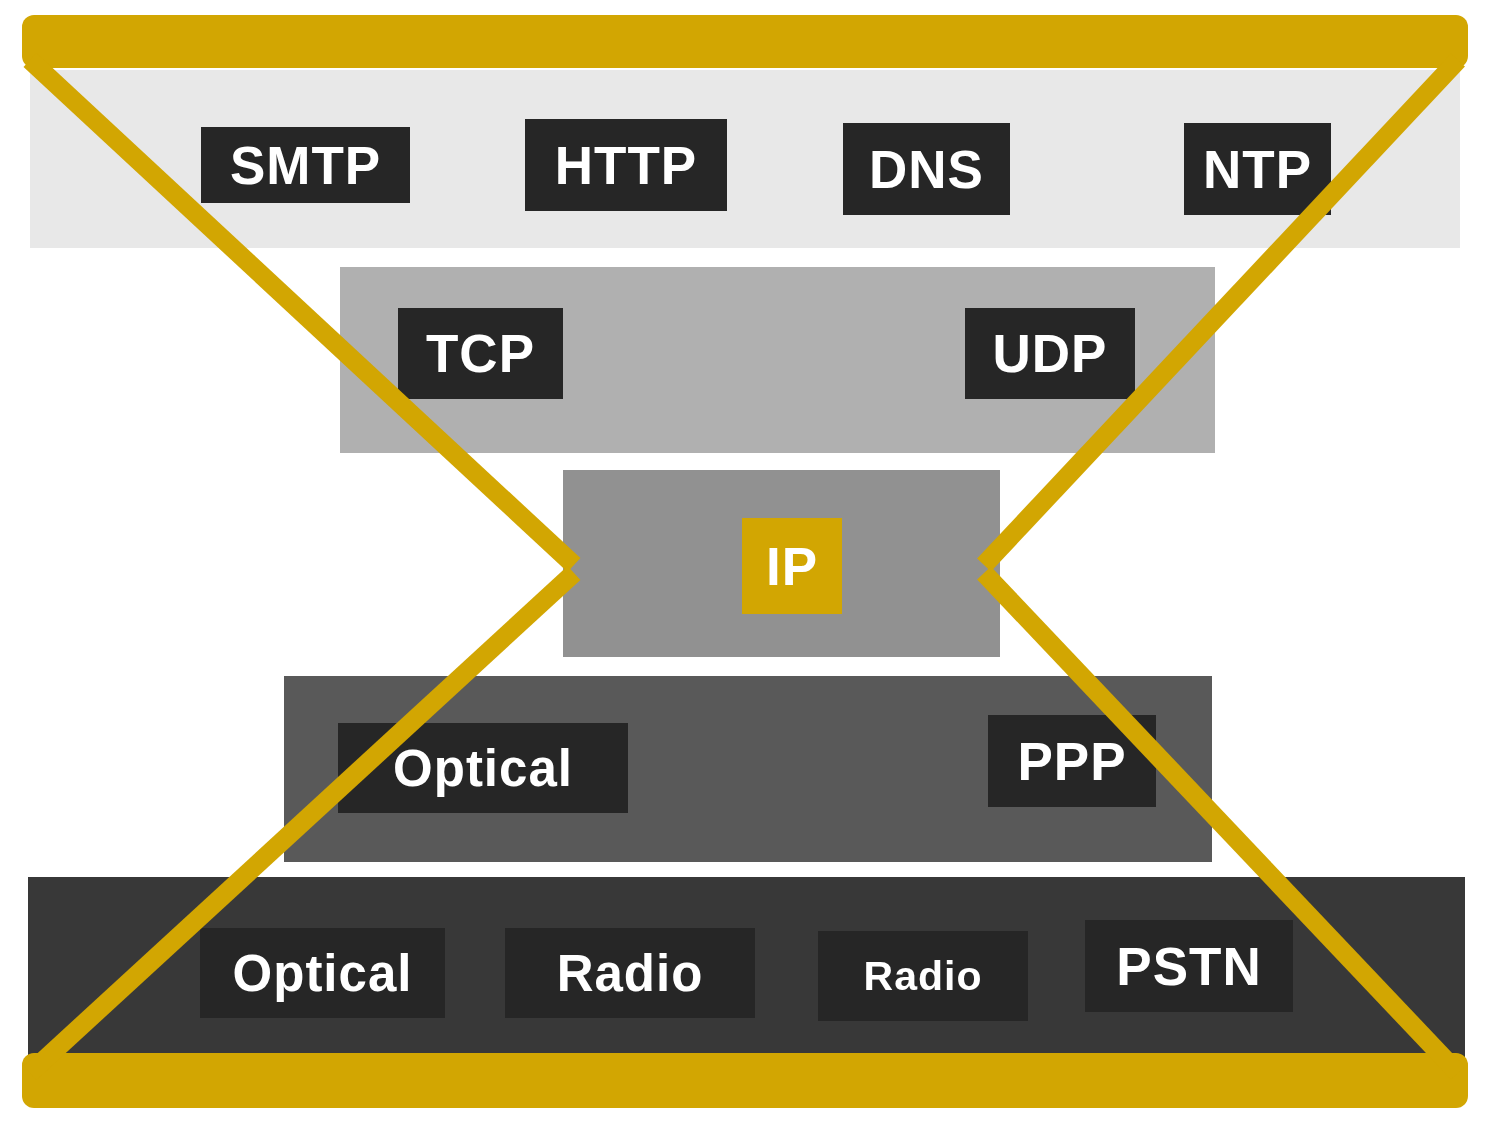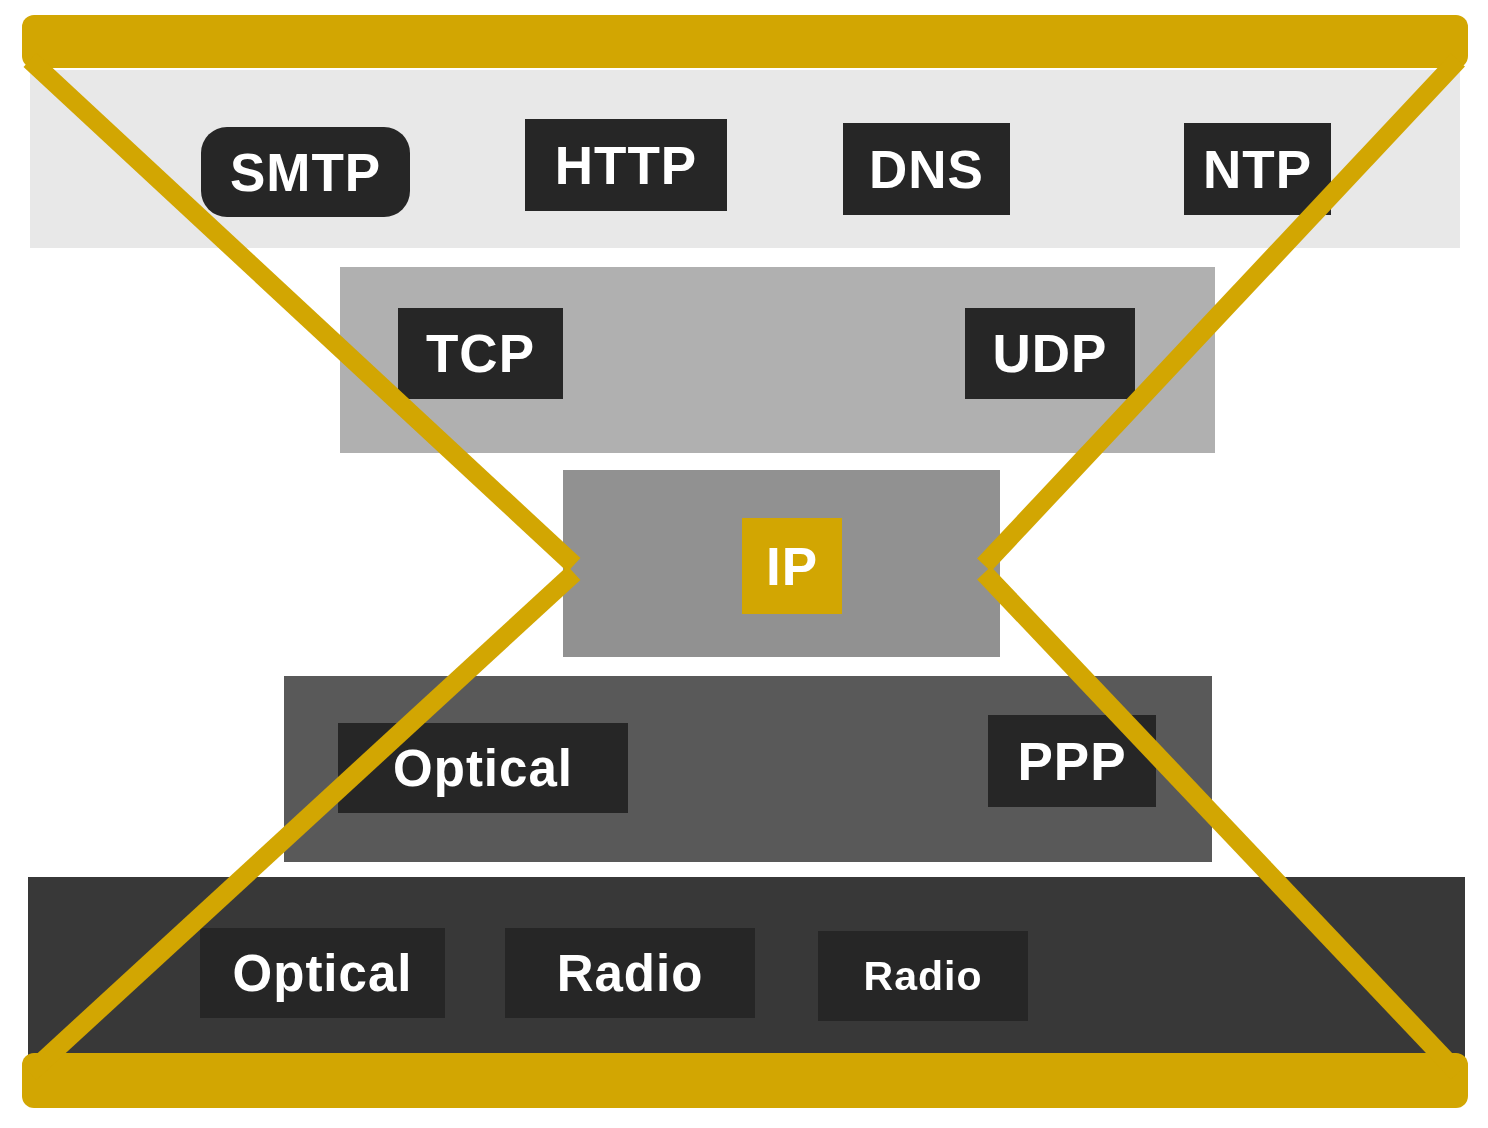--- a/index.html
+++ b/index.html
@@ -30,21 +30,21 @@
     color: #ffffff;
     display: flex;
     align-items: center;
     justify-content: center;
     font-weight: bold;
     font-size: 53px;
     line-height: 1;
     letter-spacing: 1px;
     z-index: 2;
   }
-  #box-smtp     { left: 201px;  top: 127px; width: 209px; height: 90px; border-radius: 26px; }
+  #box-smtp     { left: 201px;  top: 127px; width: 209px; height: 76px; }
   #box-http     { left: 525px;  top: 119px; width: 202px; height: 92px; }
   #box-dns      { left: 843px;  top: 123px; width: 167px; height: 92px; }
   #box-ntp      { left: 1184px; top: 123px; width: 147px; height: 92px; text-align: center; }
 
   #box-tcp      { left: 398px;  top: 308px; width: 165px; height: 91px; }
   #box-udp      { left: 965px; top: 308px; width: 170px; height: 91px; }
 
   #box-ip       { left: 742px;  top: 518px; width: 100px; height: 96px; background: #D2A602; }
 
   #box-ethernet { left: 338px;  top: 723px; width: 290px; height: 90px; font-size: 51px; }
@@ -86,20 +86,21 @@
   <div class="labelbox" id="box-udp">UDP</div>
 
   <div class="labelbox" id="box-ip">IP</div>
 
   <div class="labelbox" id="box-ethernet">Optical</div>
   <div class="labelbox" id="box-ppp">PPP</div>
 
   <div class="labelbox" id="box-optical">Optical</div>
   <div class="labelbox" id="box-copper">Radio</div>
   <div class="labelbox" id="box-radio">Radio</div>
+  <div class="labelbox" id="box-pstn">PSTN</div>
 
   <svg class="hourglass-overlay" viewBox="0 0 1488 1128">
 
     <rect x="22" y="15" width="1446" height="53" rx="12" fill="#D2A602"></rect>
 
     <rect x="22" y="1053" width="1446" height="55" rx="12" fill="#D2A602"></rect>
 
     <line x1="30" y1="60" x2="574" y2="565" stroke="#D2A602" stroke-width="19" stroke-linecap="butt"></line>
     <line x1="1458" y1="60" x2="984" y2="565" stroke="#D2A602" stroke-width="19" stroke-linecap="butt"></line>
     <line x1="30" y1="1073" x2="574" y2="573" stroke="#D2A602" stroke-width="19" stroke-linecap="butt"></line>

